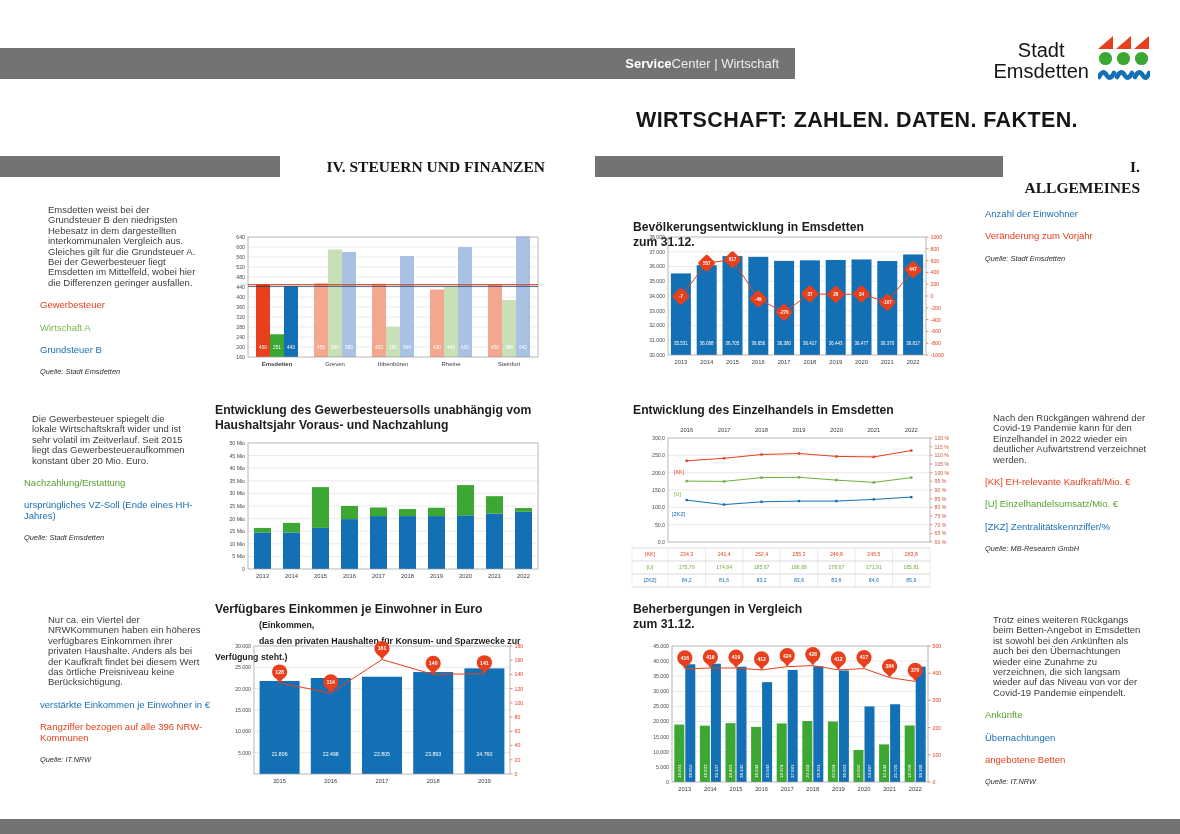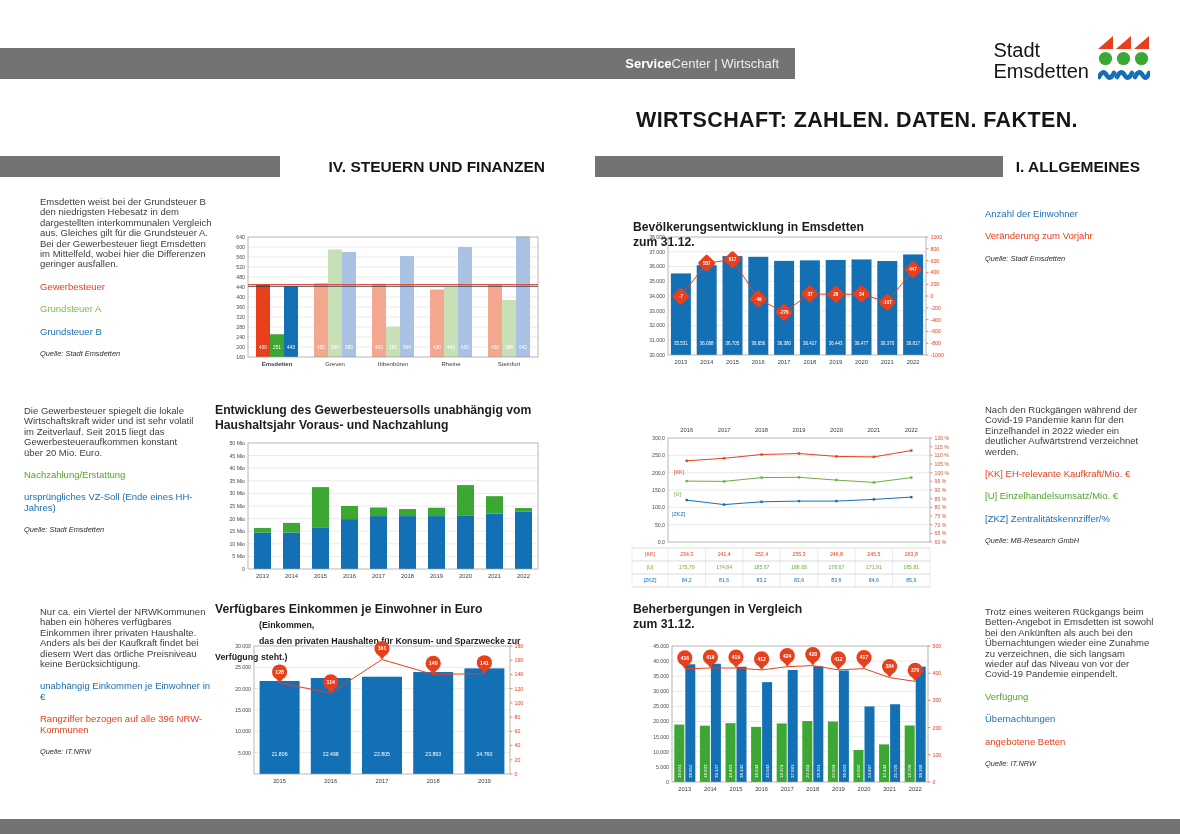--- a/index.html
+++ b/index.html
@@ -5,26 +5,26 @@
   html,body{margin:0;padding:0;background:#e9e9e9;}
   #page{position:relative;width:1180px;height:834px;background:#fff;overflow:hidden;
         font-family:"Liberation Sans","DejaVu Sans",sans-serif;}
   .abs{position:absolute;}
   
   .topbar{left:0;top:48px;width:795px;height:31px;line-height:31px;text-align:right;
           padding-right:16px;box-sizing:border-box;font-size:13px;color:#fff;}
   .topbar .b{font-weight:bold;}
   .topbar .r{color:rgba(255,255,255,.88);}
   .logo{left:960px;top:36px;width:190px;display:flex;justify-content:flex-end;align-items:center;gap:9px;}
-  .logo .ltxt{text-align:left;font-size:20px;line-height:21px;color:#141414;}
+  .logo .ltxt{text-align:center;font-size:20px;line-height:21px;color:#141414;}
   .maintitle{left:636px;top:108px;font-size:21.5px;font-weight:bold;color:#161616;letter-spacing:.4px;}
   .secbar{top:156px;height:21px;}
-  .sectitle{top:156px;height:21px;line-height:21px;font-size:15.5px;font-weight:bold;color:#161616;text-align:right;}
+  .sectitle{top:156px;height:21px;line-height:21px;font-size:15.5px;font-weight:bold;color:#161616;text-align:right;font-family:Liberation Serif, serif;}
   
-  .tblock p.body{margin:0;font-size:9.5px;line-height:10.4px;color:#3d3d3d;}
+  .tblock p.body{margin:8px;font-size:9.5px;line-height:10.4px;color:#3d3d3d;}
   .leg{margin-top:12px;font-size:9.5px;line-height:10.4px;}
   .src{margin-top:12px;font-size:7.4px;font-style:italic;color:#2e2e2e;}
   
   h3.ctitle{margin:0;font-size:12.2px;line-height:15px;font-weight:bold;color:#1d1d1d;}
   h3.ctitle .note,.ctitle-sub{font-size:8.8px;font-weight:bold;padding-left:44px;}
   .cplot svg{display:block;}
   
   .footer{left:40px;top:840px;font-size:10px;color:#2e2e2e;}
   .botbar{left:0;top:819px;width:1180px;height:15px;}
   .green{background:#737373;}
@@ -61,21 +61,21 @@
   <div class="abs maintitle">WIRTSCHAFT: ZAHLEN. DATEN. FAKTEN.</div>
 
   <div class="abs secbar green" style="left:0;width:280px;"></div>
   <div class="abs sectitle" style="left:290px;width:255px;">IV. STEUERN UND FINANZEN</div>
   <div class="abs secbar green" style="left:595px;width:408px;"></div>
   <div class="abs sectitle" style="left:1013px;width:127px;">I. ALLGEMEINES</div>
 
   <div class="abs tblock" style="left:40px;top:197px;width:172px;">
     <p class="body">Emsdetten weist bei der Grundsteuer B den niedrigsten Hebesatz in dem dargestellten interkommunalen Vergleich aus. Gleiches gilt für die Grundsteuer A. Bei der Gewerbesteuer liegt Emsdetten im Mittelfeld, wobei hier die Differenzen geringer ausfallen.</p>
     <div class="leg" style="color: rgb(232, 64, 28);">Gewerbesteuer</div>
-    <div class="leg" style="color: rgb(119, 184, 78);">Grundsteuer A</div>
+    <div class="leg" style="color: rgb(119, 184, 78);">Wirtschaft A</div>
     <div class="leg" style="color: rgb(26, 111, 181);">Grundsteuer B</div>
     <div class="src">Quelle: Stadt Emsdetten</div>
   </div>
 
   <div class="abs cplot" style="left:212px;top:231px;">
       <svg width="335" height="148" viewBox="0 0 335 148">
         <text text-anchor="end" font-size="5.2" fill="#4a4a4a" x="33" y="127.9">160</text>
         <line x1="36" y1="116" x2="326" y2="116" stroke="#d4d4d4" stroke-width="0.5"></line>
         <text text-anchor="end" font-size="5.2" fill="#4a4a4a" x="33" y="117.9">200</text>
         <line x1="36" y1="106" x2="326" y2="106" stroke="#d4d4d4" stroke-width="0.5"></line>
@@ -325,20 +325,23 @@
         <text text-anchor="middle" font-size="5.8" fill="#3b3b3b" x="137.5" y="140.5">2016</text>
         <text text-anchor="middle" font-size="5.8" fill="#3b3b3b" x="166.5" y="140.5">2017</text>
         <text text-anchor="middle" font-size="5.8" fill="#3b3b3b" x="195.5" y="140.5">2018</text>
         <text text-anchor="middle" font-size="5.8" fill="#3b3b3b" x="224.5" y="140.5">2019</text>
         <text text-anchor="middle" font-size="5.8" fill="#3b3b3b" x="253.5" y="140.5">2020</text>
         <text text-anchor="middle" font-size="5.8" fill="#3b3b3b" x="282.5" y="140.5">2021</text>
         <text text-anchor="middle" font-size="5.8" fill="#3b3b3b" x="311.5" y="140.5">2022</text>
       </svg>
     </div>
 
+  <h3 class="abs ctitle" style="left:633px;top:403px;width:340px;">
+    <span>Entwicklung des Einzelhandels in Emsdetten</span>
+  </h3>
   <div class="abs cplot" style="left:630px;top:422px;">
       <svg width="345" height="172" viewBox="0 0 345 172">
         <text text-anchor="end" font-size="5.2" fill="#4a4a4a" x="35" y="121.9">0,0</text>
         <line x1="38" y1="102.66666666666667" x2="300" y2="102.66666666666667" stroke="#d4d4d4" stroke-width="0.5"></line>
         <text text-anchor="end" font-size="5.2" fill="#4a4a4a" x="35" y="104.56666666666668">50,0</text>
         <line x1="38" y1="85.33333333333334" x2="300" y2="85.33333333333334" stroke="#d4d4d4" stroke-width="0.5"></line>
         <text text-anchor="end" font-size="5.2" fill="#4a4a4a" x="35" y="87.23333333333335">100,0</text>
         <line x1="38" y1="68" x2="300" y2="68" stroke="#d4d4d4" stroke-width="0.5"></line>
         <text text-anchor="end" font-size="5.2" fill="#4a4a4a" x="35" y="69.9">150,0</text>
         <line x1="38" y1="50.66666666666667" x2="300" y2="50.66666666666667" stroke="#d4d4d4" stroke-width="0.5"></line>
@@ -450,21 +453,21 @@
   <div class="abs tblock" style="left:985px;top:405px;width:170px;">
     <p class="body">Nach den Rückgängen während der Covid-19 Pandemie kann für den Einzelhandel in 2022 wieder ein deutlicher Aufwärtstrend verzeichnet werden.</p>
     <div class="leg" style="color: rgb(232, 64, 28);">[KK] EH-relevante Kaufkraft/Mio. €</div>
     <div class="leg" style="color: rgb(84, 163, 46);">[U] Einzelhandelsumsatz/Mio. €</div>
     <div class="leg" style="color: rgb(26, 111, 181);">[ZKZ] Zentralitätskennziffer/%</div>
     <div class="src">Quelle: MB-Research GmbH</div>
   </div>
 
   <div class="abs tblock" style="left:40px;top:607px;width:172px;">
     <p class="body">Nur ca. ein Viertel der NRWKommunen haben ein höheres verfügbares Einkommen ihrer privaten Haushalte. Anders als bei der Kaufkraft findet bei diesem Wert das örtliche Preisniveau keine Berücksichtigung.</p>
-    <div class="leg" style="color: rgb(26, 111, 181);">unabhängig Einkommen je Einwohner in €</div>
+    <div class="leg" style="color: rgb(26, 111, 181);">verstärkte Einkommen je Einwohner in €</div>
     <div class="leg" style="color: rgb(232, 64, 28);">Rangziffer bezogen auf alle 396 NRW-Kommunen</div>
     <div class="src">Quelle: IT.NRW</div>
   </div>
 
   <h3 class="abs ctitle" style="left:215px;top:602px;width:345px;">
     <span>Verfügbares Einkommen je Einwohner in Euro</span>
     <span class="note">(Einkommen,</span><br>
     <span class="note">das den privaten Haushalten für Konsum- und Sparzwecke zur Verfügung steht.)</span>
   </h3>
   <div class="abs cplot" style="left:212px;top:636px;">
@@ -681,21 +684,21 @@
         <g transform="translate(285.20000000000005 47.36)">
           <polygon points="-4.6,-6 4.6,-6 0,0" fill="#e8401c"></polygon>
           <circle cx="0" cy="-11" r="7.6" fill="#e8401c"></circle>
           <text text-anchor="middle" font-size="5" fill="#fff" font-weight="bold" x="0" y="-9.1">370</text>
         </g>
       </svg>
     </div>
 
   <div class="abs tblock" style="left:985px;top:607px;width:170px;">
     <p class="body">Trotz eines weiteren Rückgangs beim Betten-Angebot in Emsdetten ist sowohl bei den Ankünften als auch bei den Übernachtungen wieder eine Zunahme zu verzeichnen, die sich langsam wieder auf das Niveau von vor der Covid-19 Pandemie einpendelt.</p>
-    <div class="leg" style="color: rgb(84, 163, 46);">Verfügung</div>
+    <div class="leg" style="color: rgb(84, 163, 46);">Ankünfte</div>
     <div class="leg" style="color: rgb(26, 111, 181);">Übernachtungen</div>
     <div class="leg" style="color: rgb(232, 64, 28);">angebotene Betten</div>
     <div class="src">Quelle: IT.NRW</div>
   </div>
 
   <div class="abs footer">Stadt Emsdetten, Am Markt 1, 48282 Emsdetten | www.emsdetten.de | Stand: Mai 2023</div>
   <div class="abs botbar green"></div>
 
 </div>
 

